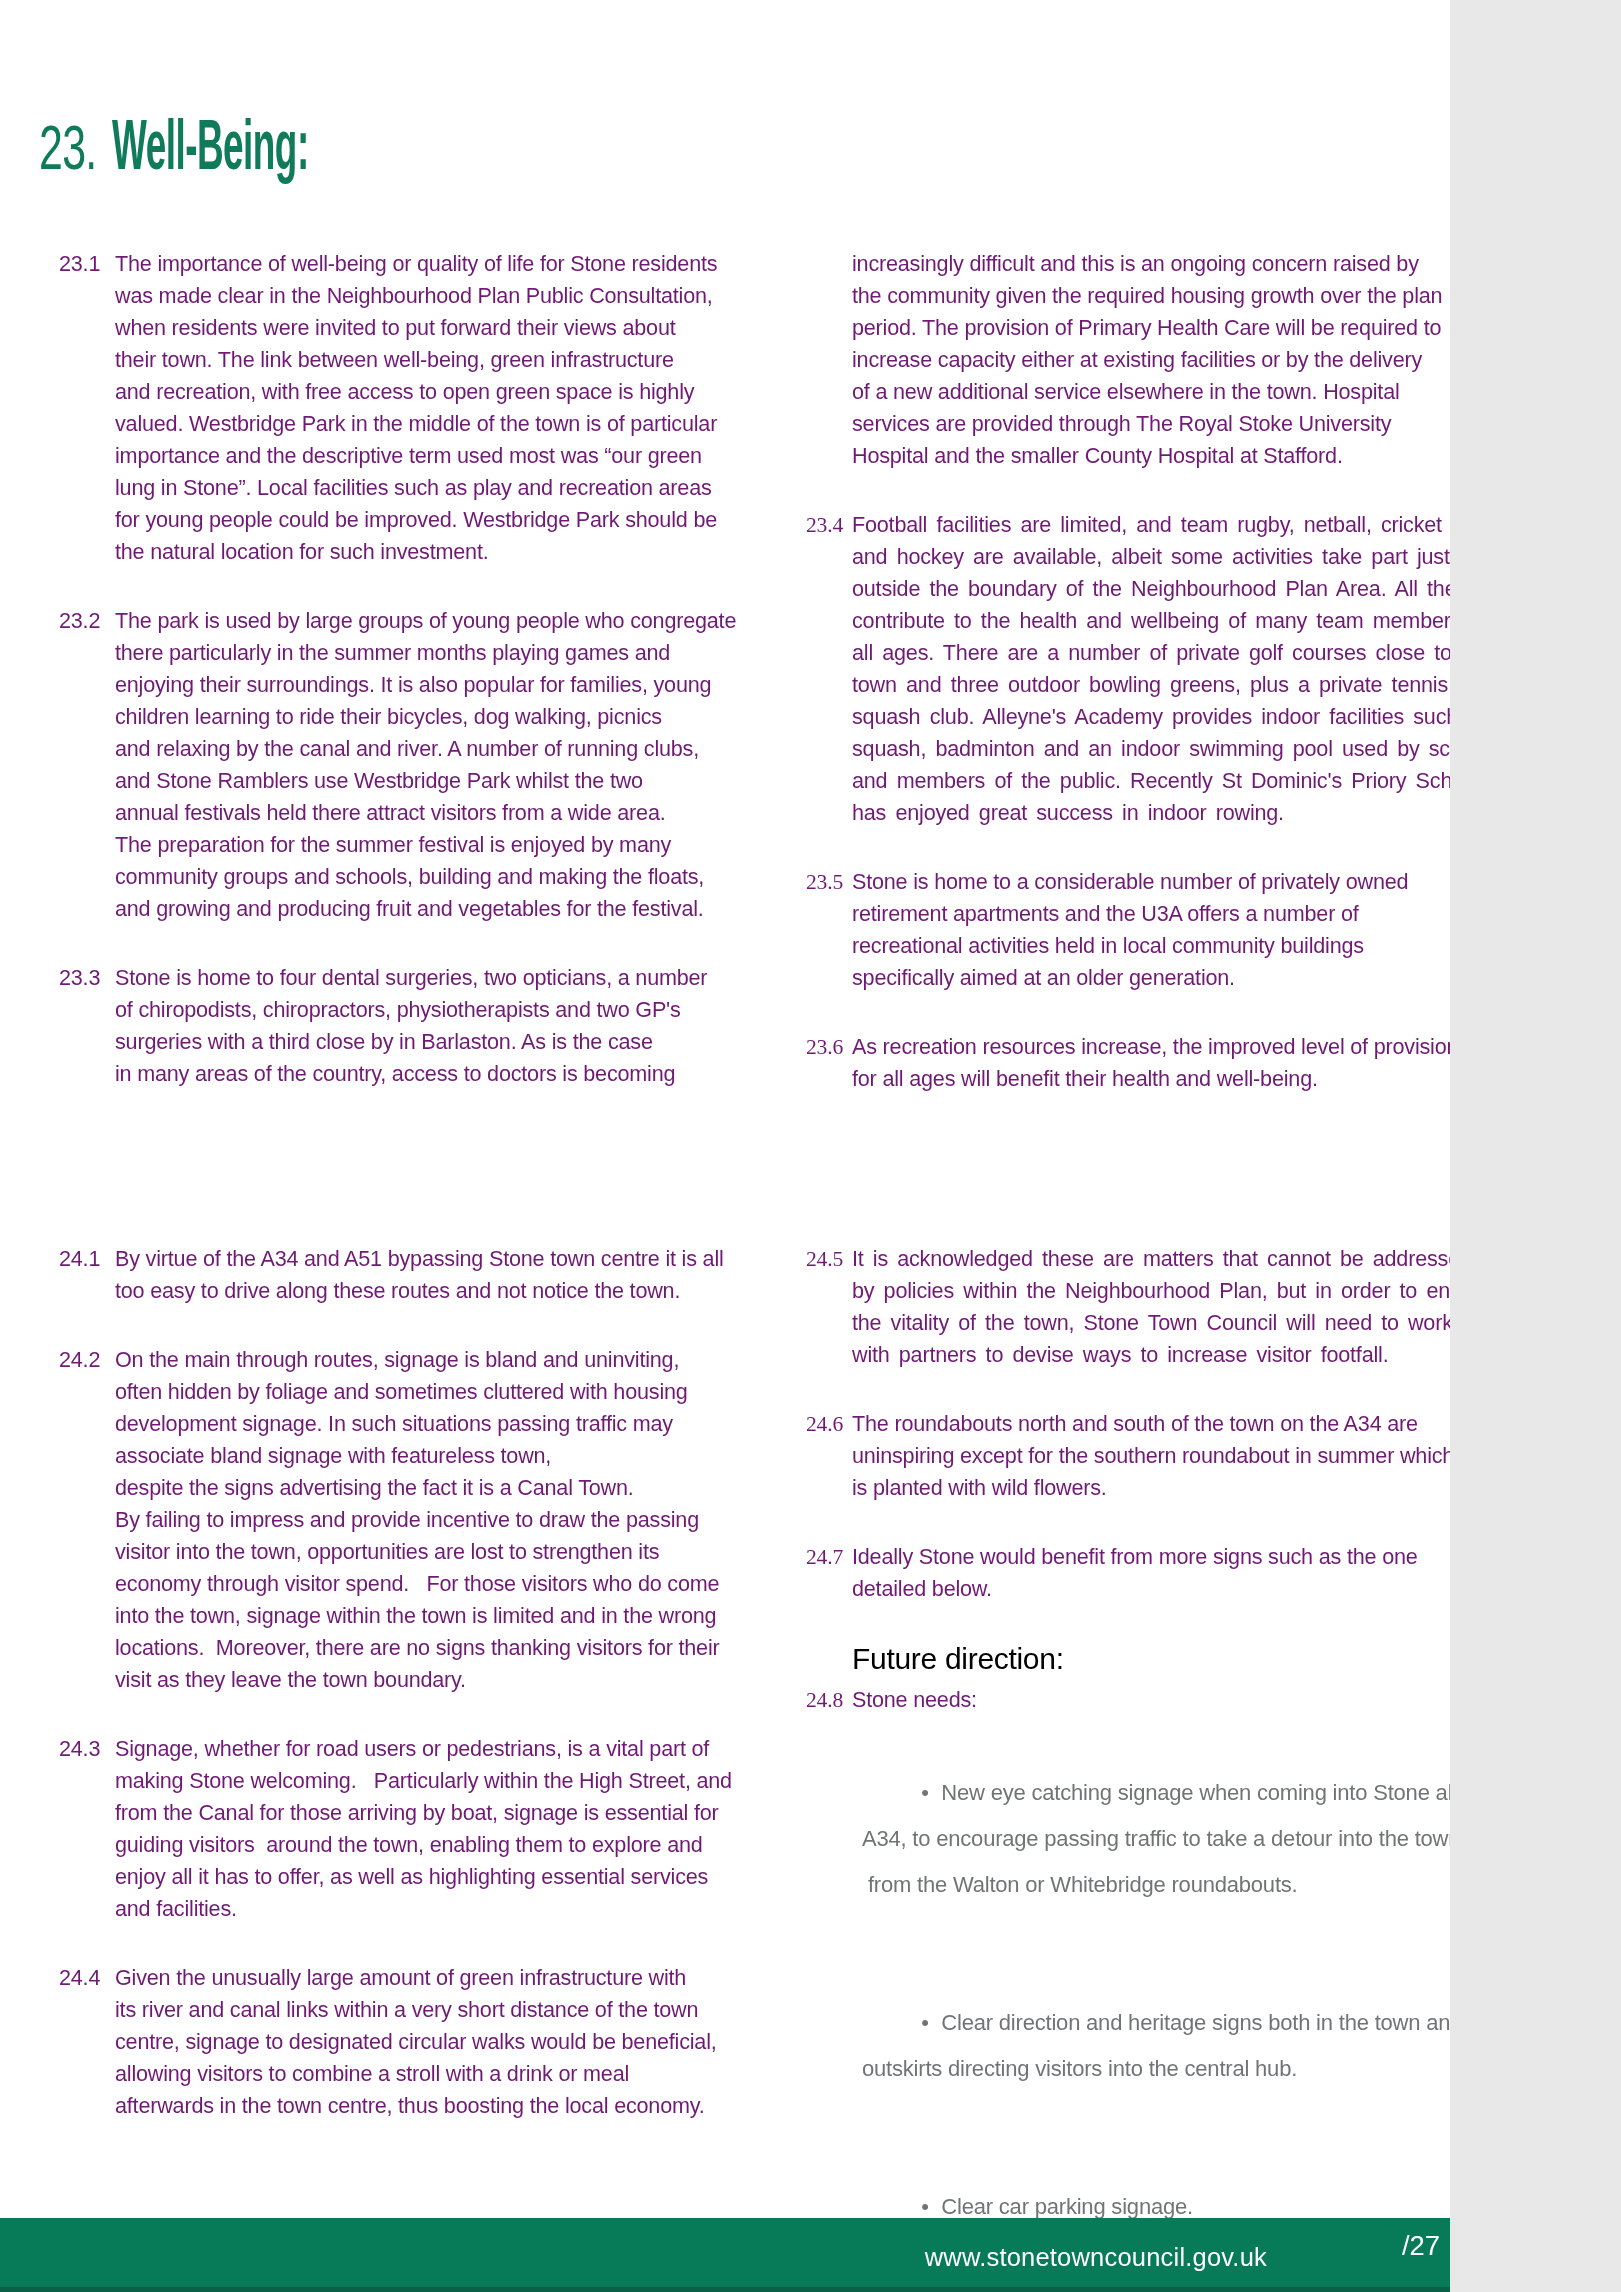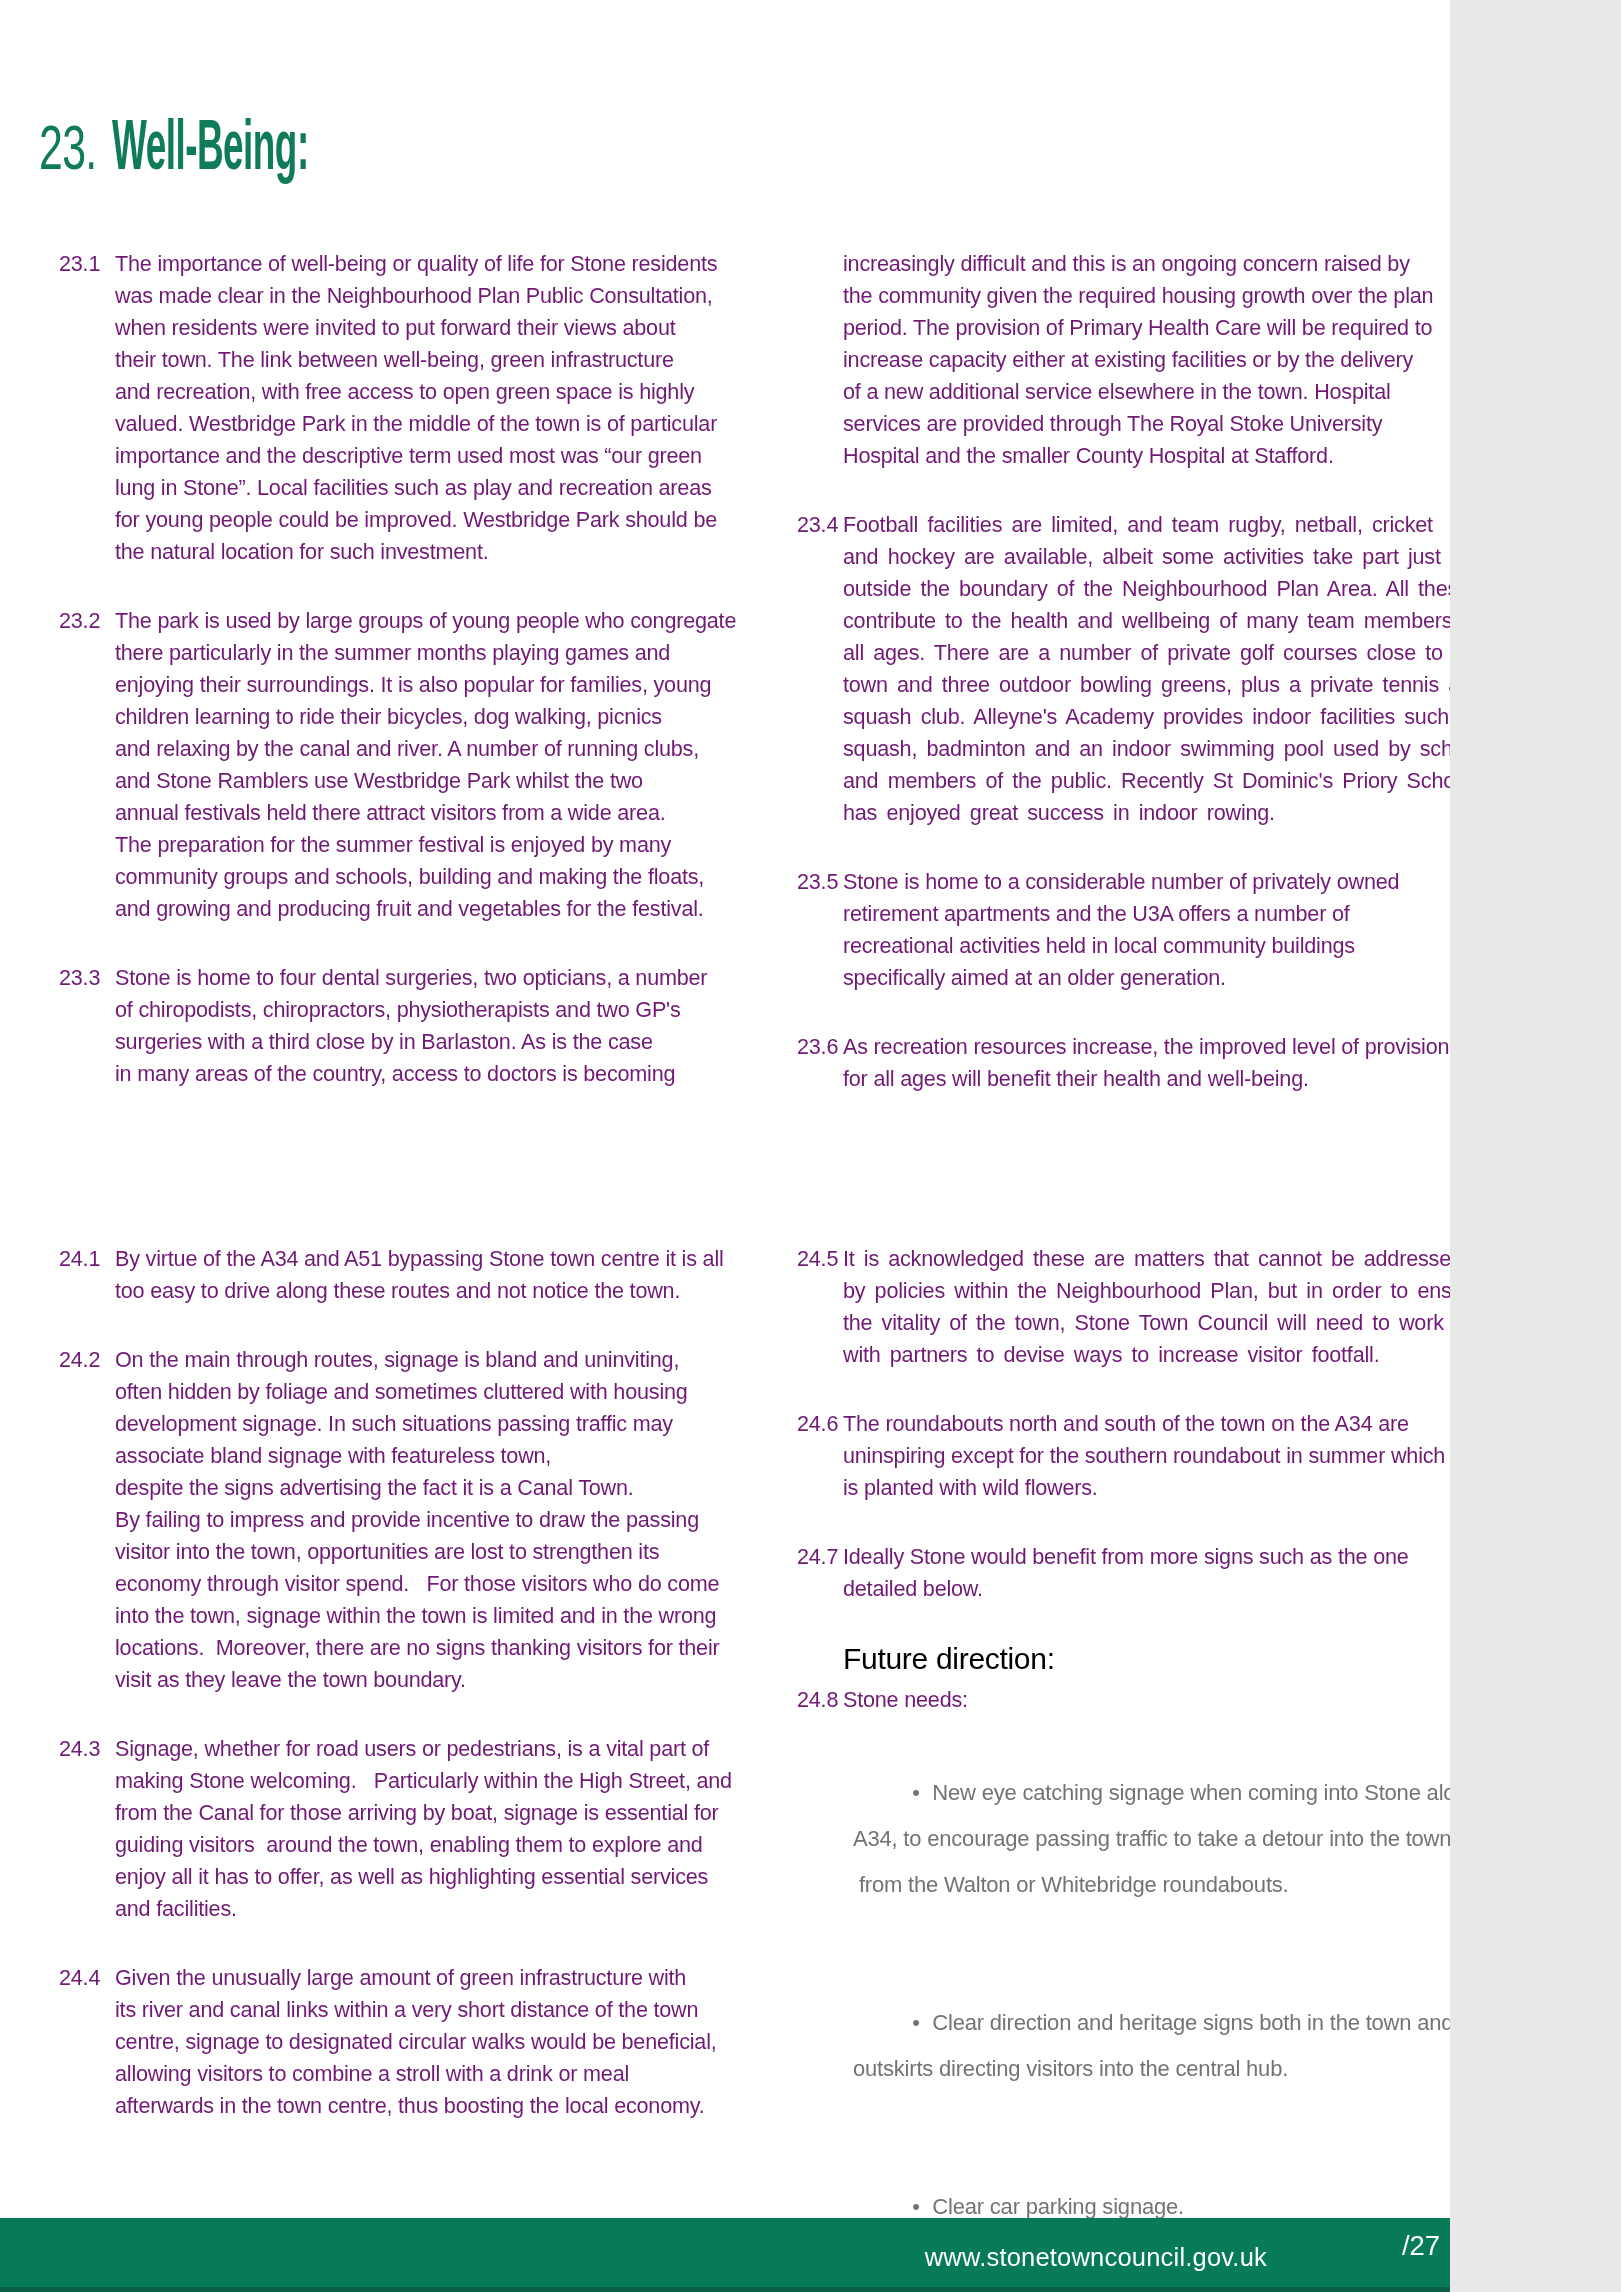--- a/index.html
+++ b/index.html
@@ -29,30 +29,30 @@
     font-size:71px; font-weight:700; letter-spacing:-1px;
     transform:scaleX(0.52); transform-origin:left bottom;
     display:inline-block;
   }
 
   
   .cols { position:absolute; left:59px; width:1504px; display:flex; }
   .cols-23 { top:248px; }
   .cols-24 { top:1243px; }
   .col-left  { width:735px; flex:0 0 735px; }
-  .col-right { margin-left:3px; width:759px; flex:0 0 759px; }
+  .col-right { margin-left:12px; width:759px; flex:0 0 759px; }
 
   .para {
     display:flex;
     margin:0 0 37px 0;
     color:#701a75;
     font-size:21.6px; line-height:32px; letter-spacing:-0.2px;
   }
   .col-left  .pnum { flex:0 0 56px; }
-  .col-right .pnum { flex:0 0 46px; }
+  .col-right .pnum { flex:0 0 46px;font-family:Liberation Serif, serif; }
   .ptext { flex:1; white-space:pre-wrap; }
   .justified .ptext { word-spacing:3.4px; }
 
   
   .future-heading {
     margin:29px 0 7.8px 46px;
     color:#000000;
     font-size:30px; font-weight:400; letter-spacing:-0.3px;
   }
   .para-stone-needs { margin-bottom:7.8px; }

